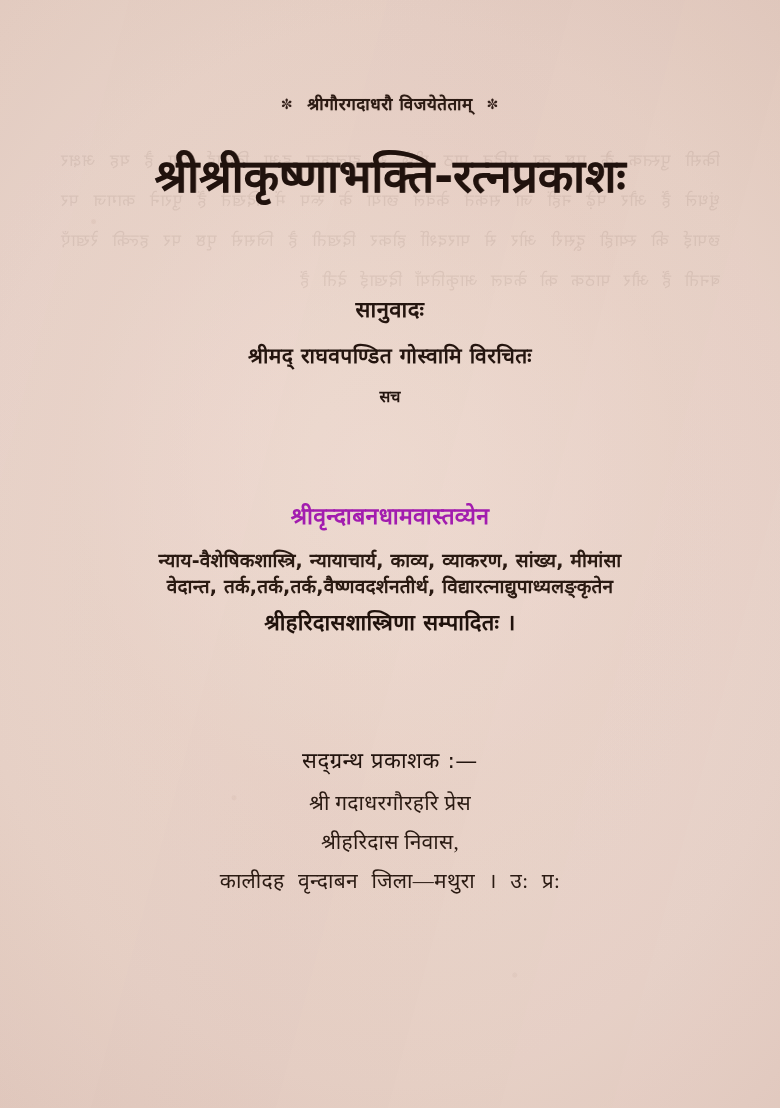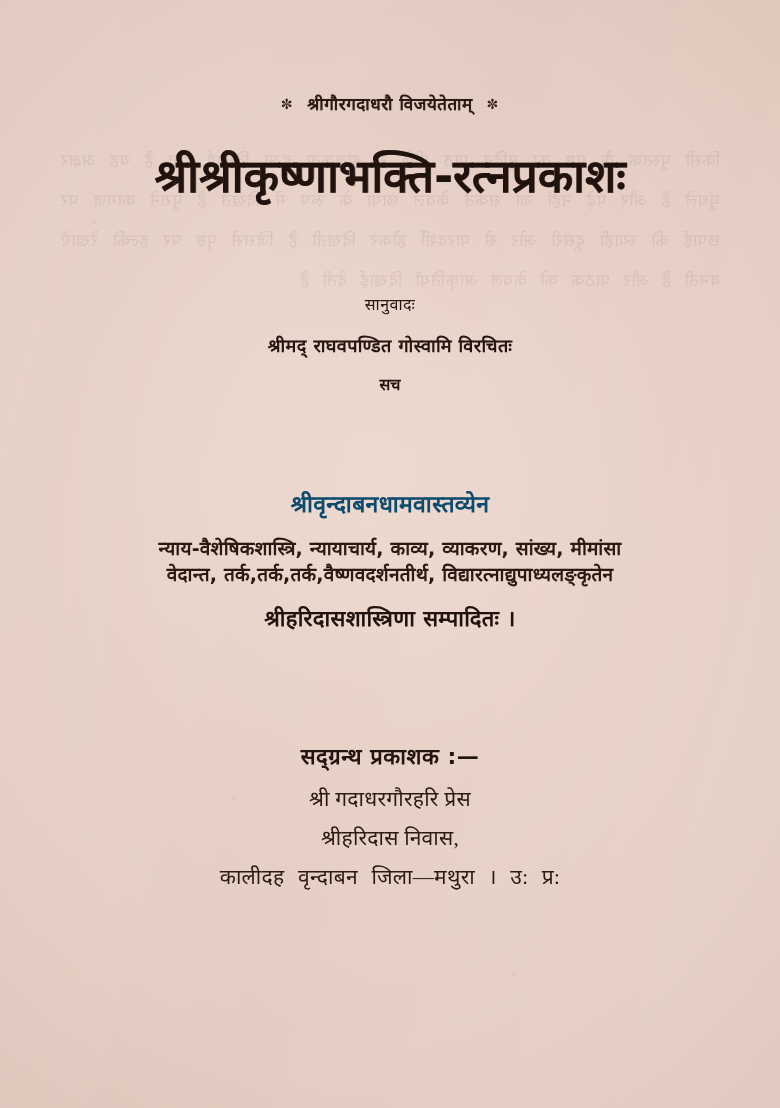--- a/index.html
+++ b/index.html
@@ -90,74 +90,74 @@
     font-size: 46px;
     font-weight: 700;
     letter-spacing: 0px;
     color: #20120d;
     text-shadow: 0.6px 0.4px 0 rgba(40,22,16,0.55);
     white-space: nowrap;
   }
 
   .sanuvad {
     margin-top: 88px;
-    font-size: 16px;
-    font-weight: 400;
+    font-size: 22px;
+    font-weight: 700;
     color: #24150f;
     letter-spacing: 0.5px;
   }
   .author-line {
     margin-top: 18px;
-    font-size: 18px;
+    font-size: 21px;
     font-weight: 700;
     color: #24150f;
     letter-spacing: 0.4px;
   }
   .sacha {
     margin-top: 16px;
     font-size: 16px;
     font-weight: 700;
     color: #24150f;
   }
 
   .editor-block {
     margin-top: 92px;
     width: 700px;
   }
   .editor-dham {
     font-size: 23px;
     font-weight: 700;
-    color: #0c4a6e;
+    color: #a21caf;
     letter-spacing: 0.3px;
   }
   .cred-line {
     margin-top: 16px;
     font-size: 19px;
     color: #2a1a12;
     letter-spacing: 0.2px;
     white-space: nowrap;
     font-weight: bold;
   }
   .cred-line.second {
     margin-top: 0;
   }
   .editor-name {
-    margin-top: 15px;
+    margin-top: 7px;
     font-size: 22px;
     font-weight: 700;
     color: #20120c;
     letter-spacing: 0.3px;
   }
 
   .publisher-block {
     margin-top: 108px;
   }
   .pub-heading {
     font-size: 22px;
-    font-weight: 700;
+    font-weight: 400;
     color: #22140e;
     letter-spacing: 0.5px;
   }
   .pub-line {
     margin-top: 14px;
     font-size: 21px;
     color: #2a1a12;
     letter-spacing: 0.3px;
     font-family: Liberation Serif, serif;
   }

